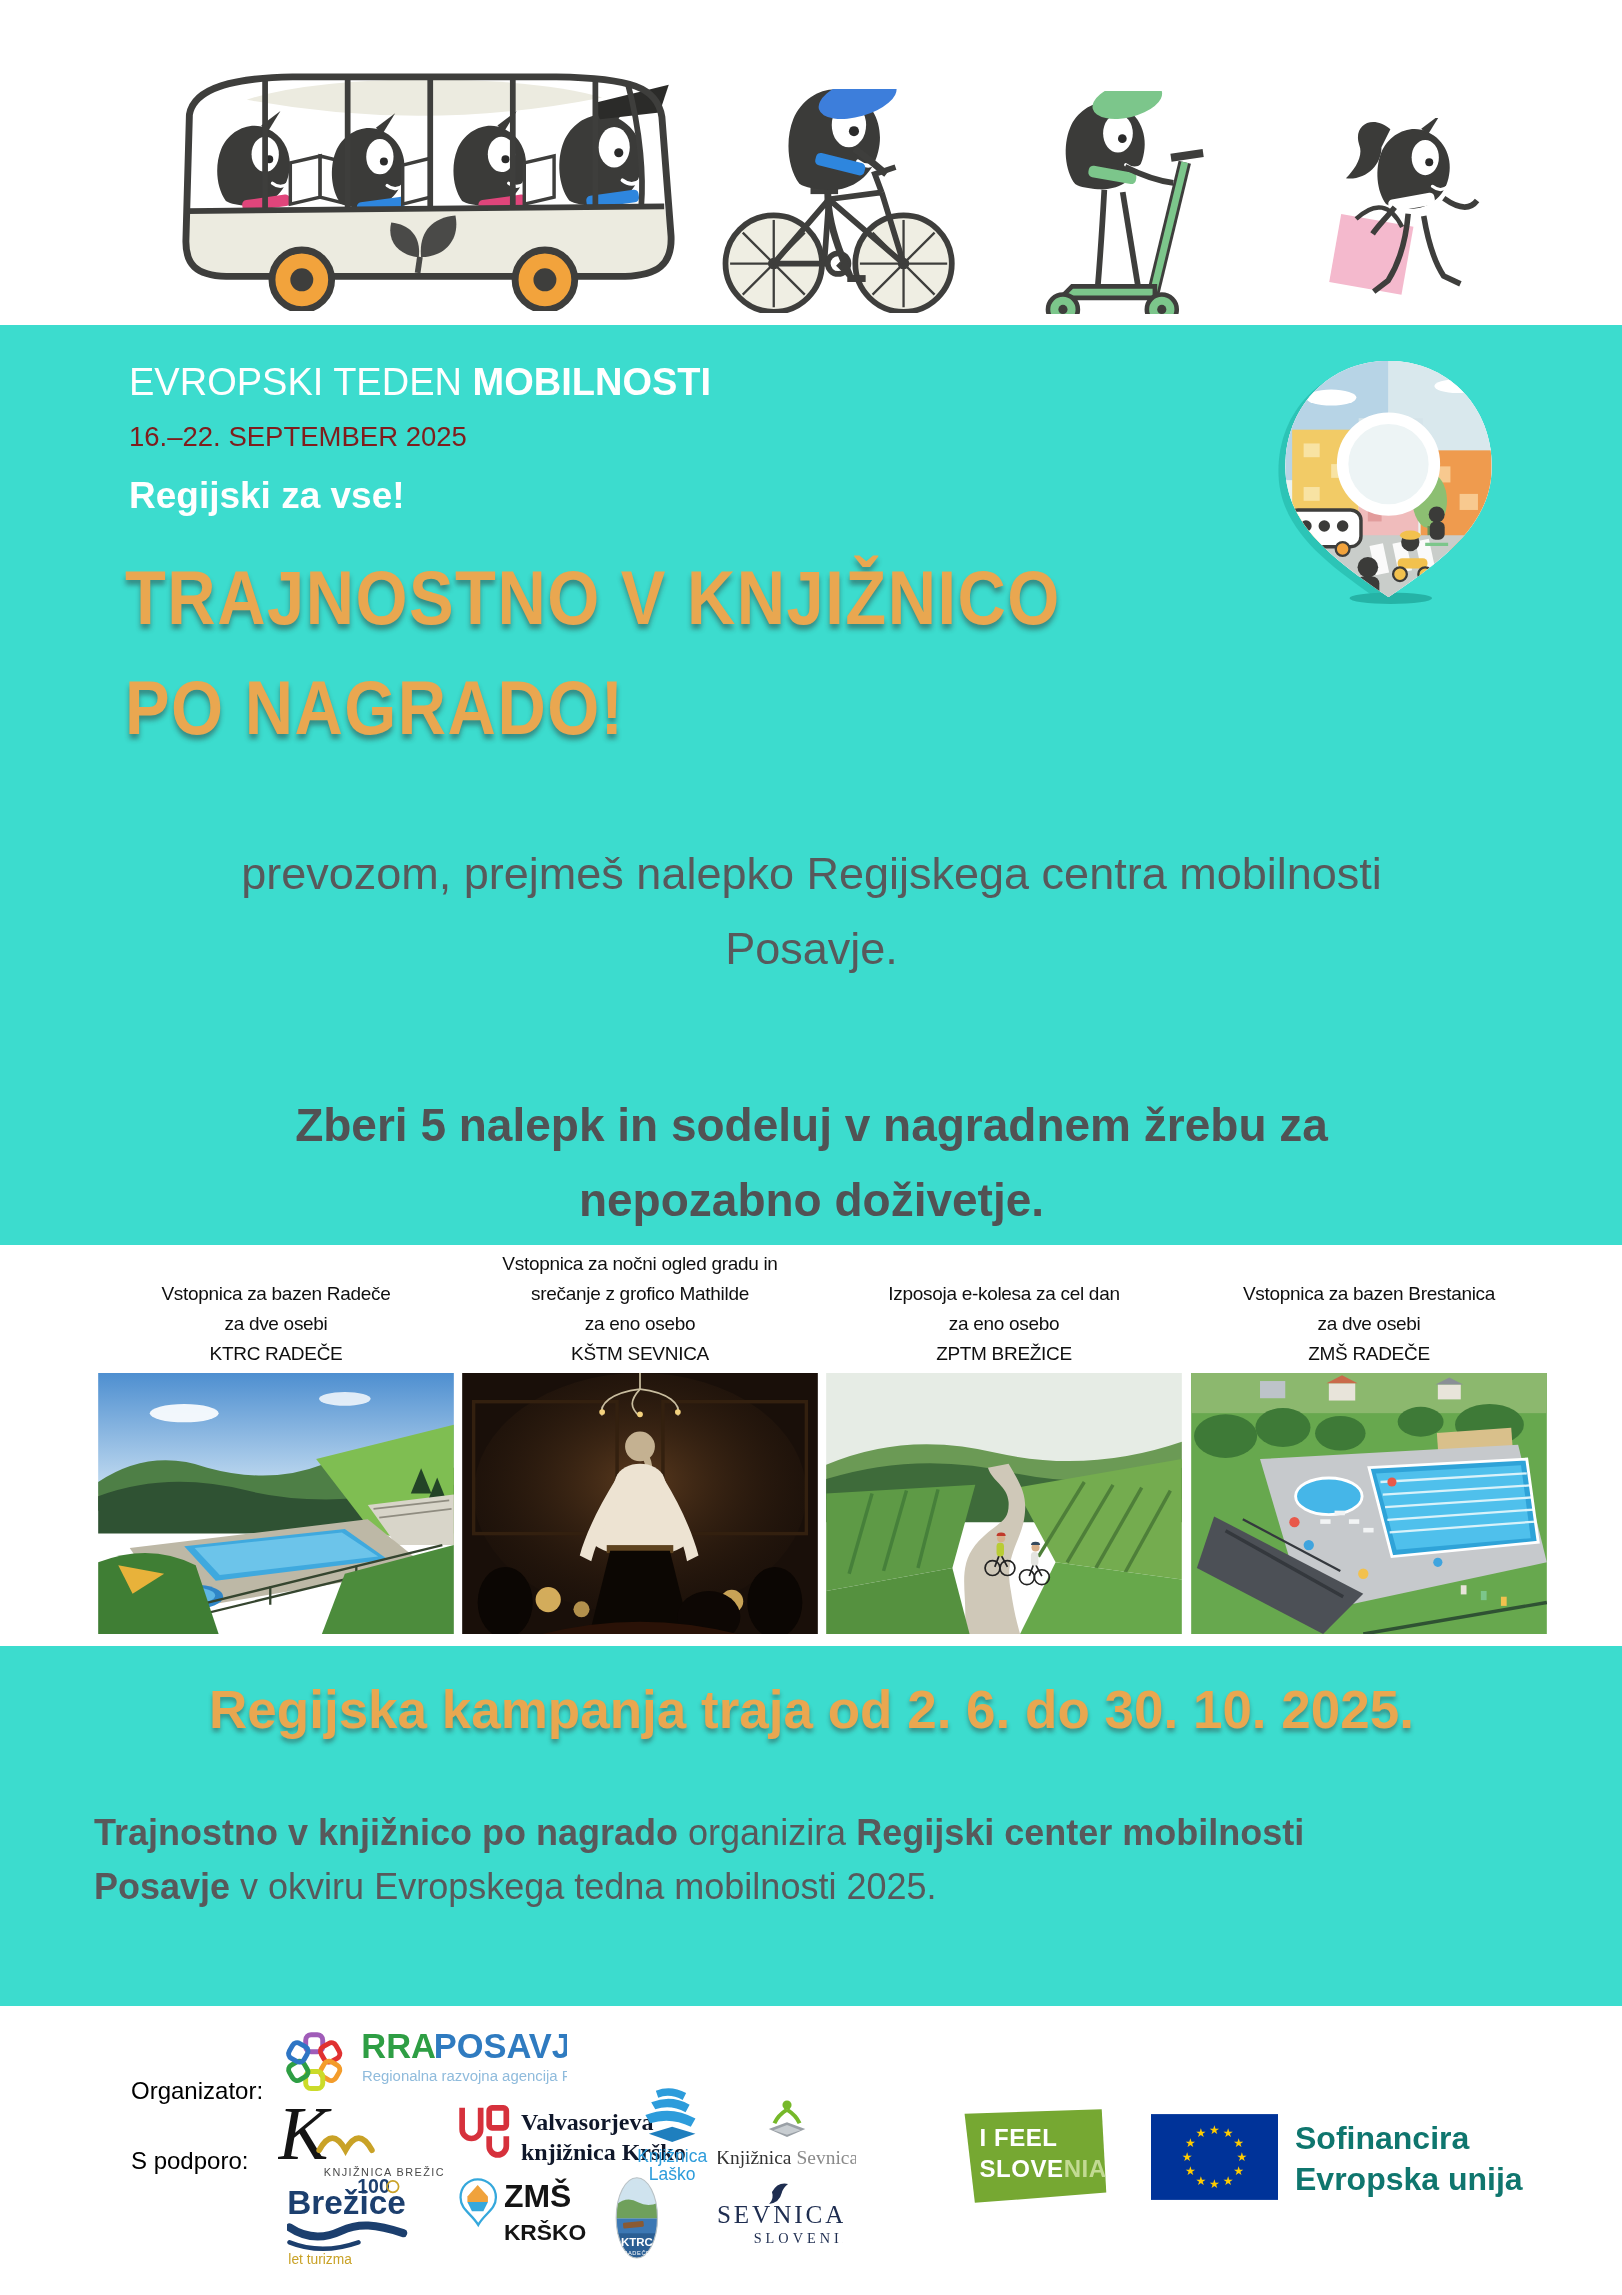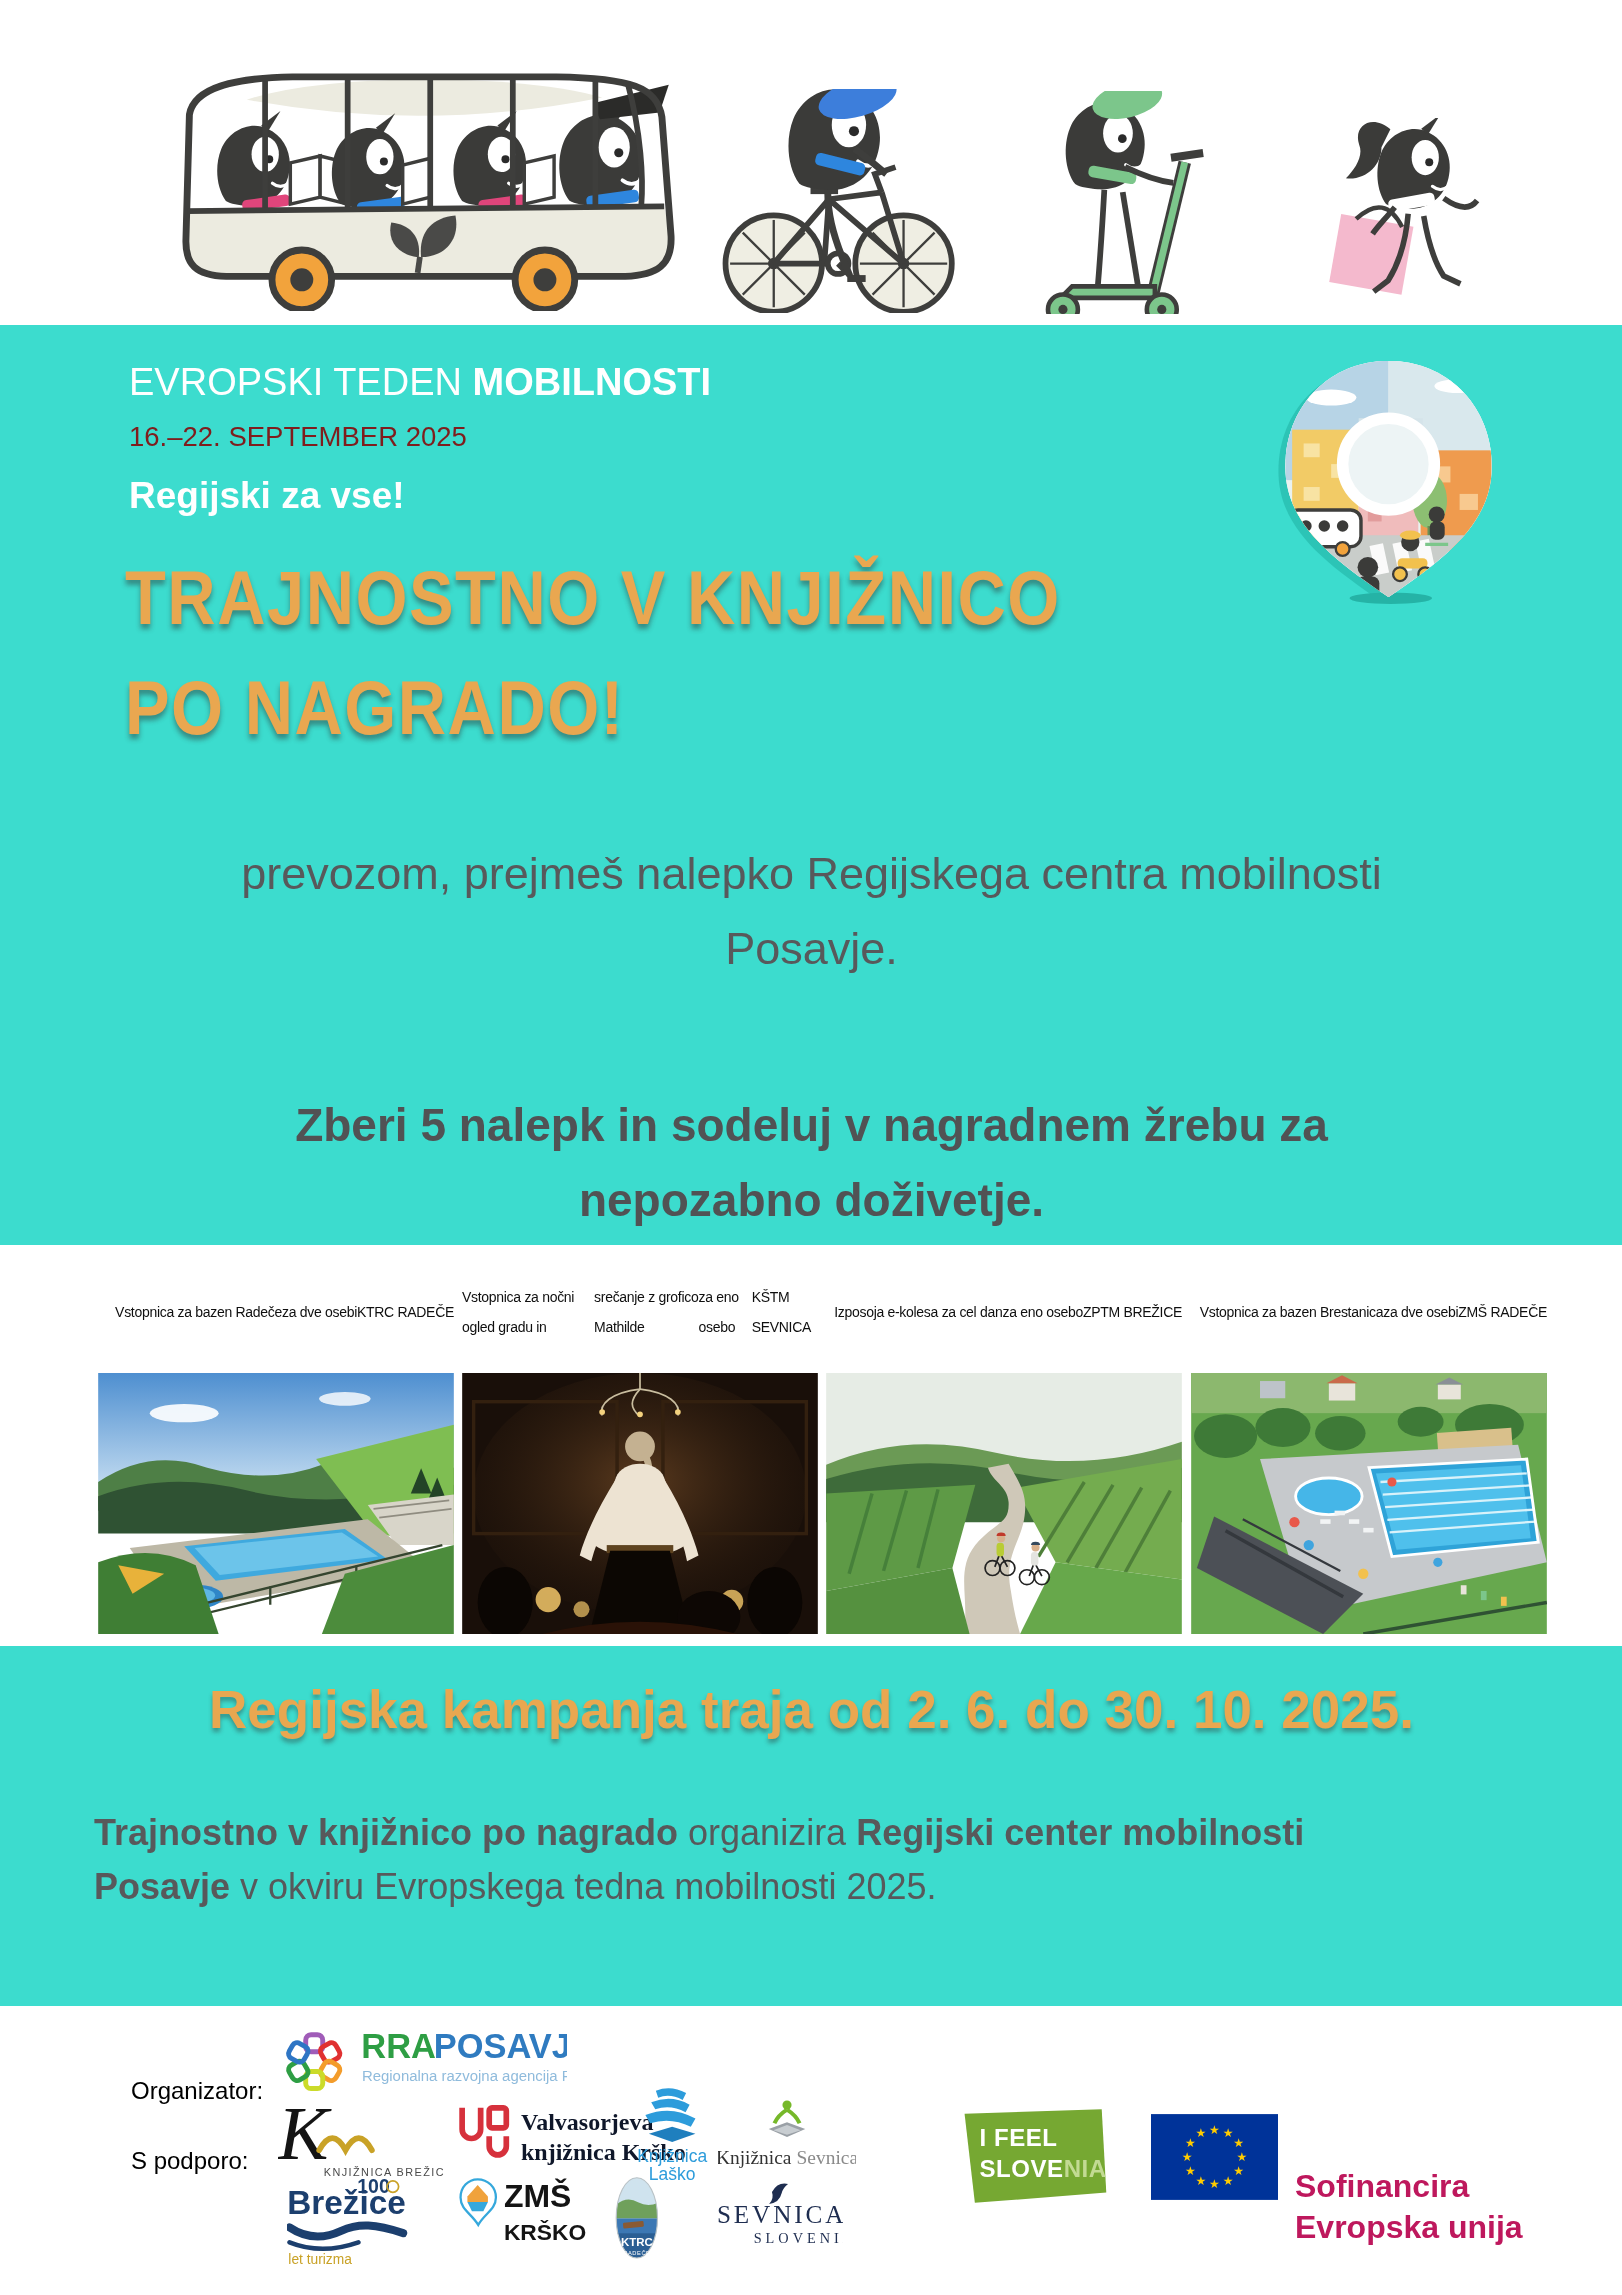--- a/index.html
+++ b/index.html
@@ -19,35 +19,35 @@
   #main-title{position:absolute;left:125px;top:218px;color:#E9A750;font-weight:bold;font-size:76px;
       line-height:110px;letter-spacing:1.7px;white-space:nowrap;
       transform:scaleX(0.88);transform-origin:left top;
       text-shadow:0 5.2px 5.7px rgba(45,45,45,0.45);}
   #intro{position:absolute;left:94px;top:511px;width:1435px;text-align:center;color:#58595B;
       font-size:45px;line-height:75px;}
   #collect{position:absolute;left:94px;top:763px;width:1435px;text-align:center;color:#515254;
       font-size:46px;line-height:75px;font-weight:bold;}
   
   .prize{position:absolute;top:0;width:356px;height:401px;}
-  .prize .caption{position:absolute;left:0;top:9.2px;width:100%;height:115px;display:flex;flex-direction:row;
-      justify-content:flex-end;align-items:center;color:#0f0f0f;
-      font-size:14px;line-height:30px;letter-spacing:-0.3px;}
+  .prize .caption{position:absolute;left:0;top:9.2px;width:100%;height:115px;display:flex;flex-direction:column;
+      justify-content:flex-end;align-items:center;text-align:center;color:#0f0f0f;
+      font-size:19px;line-height:30px;letter-spacing:-0.3px;}
   .prize svg.photo{position:absolute;left:0;top:128px;width:356px;height:261px;display:block;}
   
   #campaign-line{position:absolute;left:0;top:33px;width:100%;text-align:center;color:#E9A750;
       font-weight:bold;font-size:53px;text-shadow:0 4px 4.6px rgba(45,45,45,0.4);}
   #campaign-para{position:absolute;left:94px;top:160px;width:1435px;text-align:left;color:#58595B;
       font-size:36px;line-height:54px;}
   .b{font-weight:bold;}
   
   .label{color:#000;font-size:24px;}
   #org-label{position:absolute;left:131px;top:55px;margin-top:16px;}
   #support-label{position:absolute;left:131px;top:141px;}
-  #eu-text{position:absolute;left:1295px;top:112px;color:#be185d;font-weight:bold;font-size:32px;line-height:41px;margin-top:48px;}
+  #eu-text{position:absolute;left:1295px;top:112px;color:#0f766e;font-weight:bold;font-size:32px;line-height:41px;}
   svg{display:block;}
 </style>
 </head>
 <body>
 
 <div class="page">
 
   <svg width="0" height="0" style="position:absolute" aria-hidden="true">
     <defs>
       <g id="mascot">

